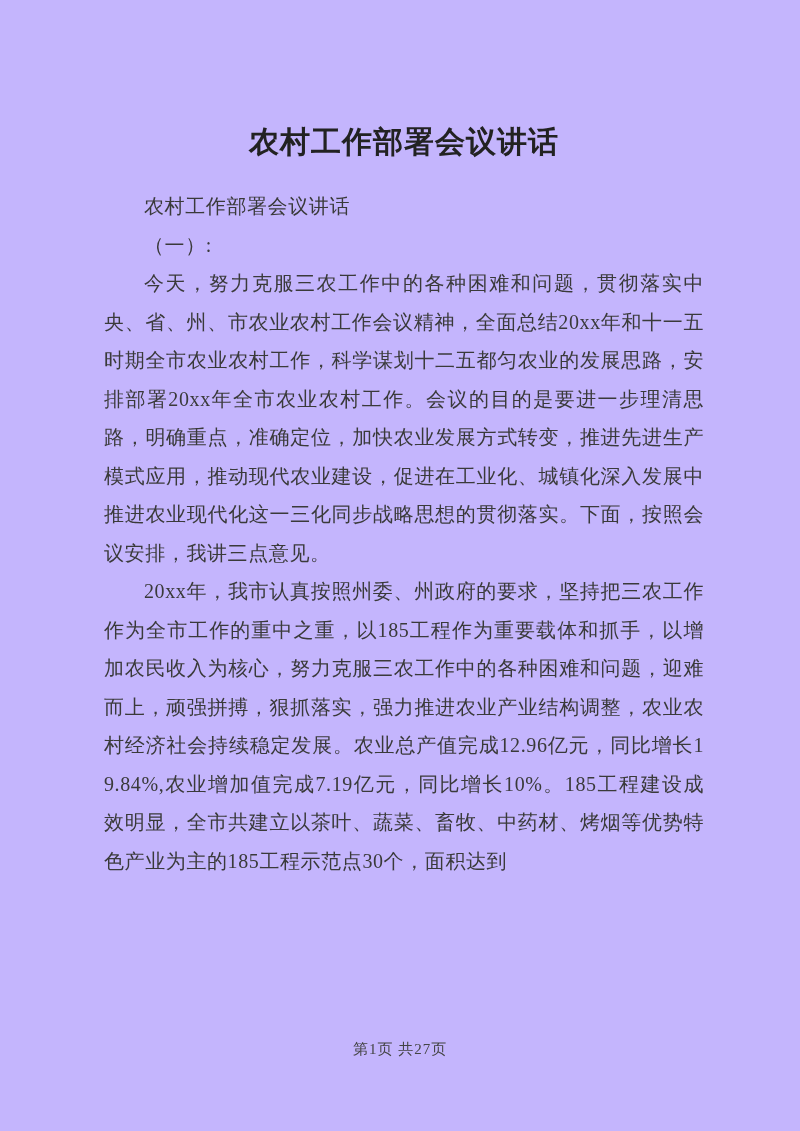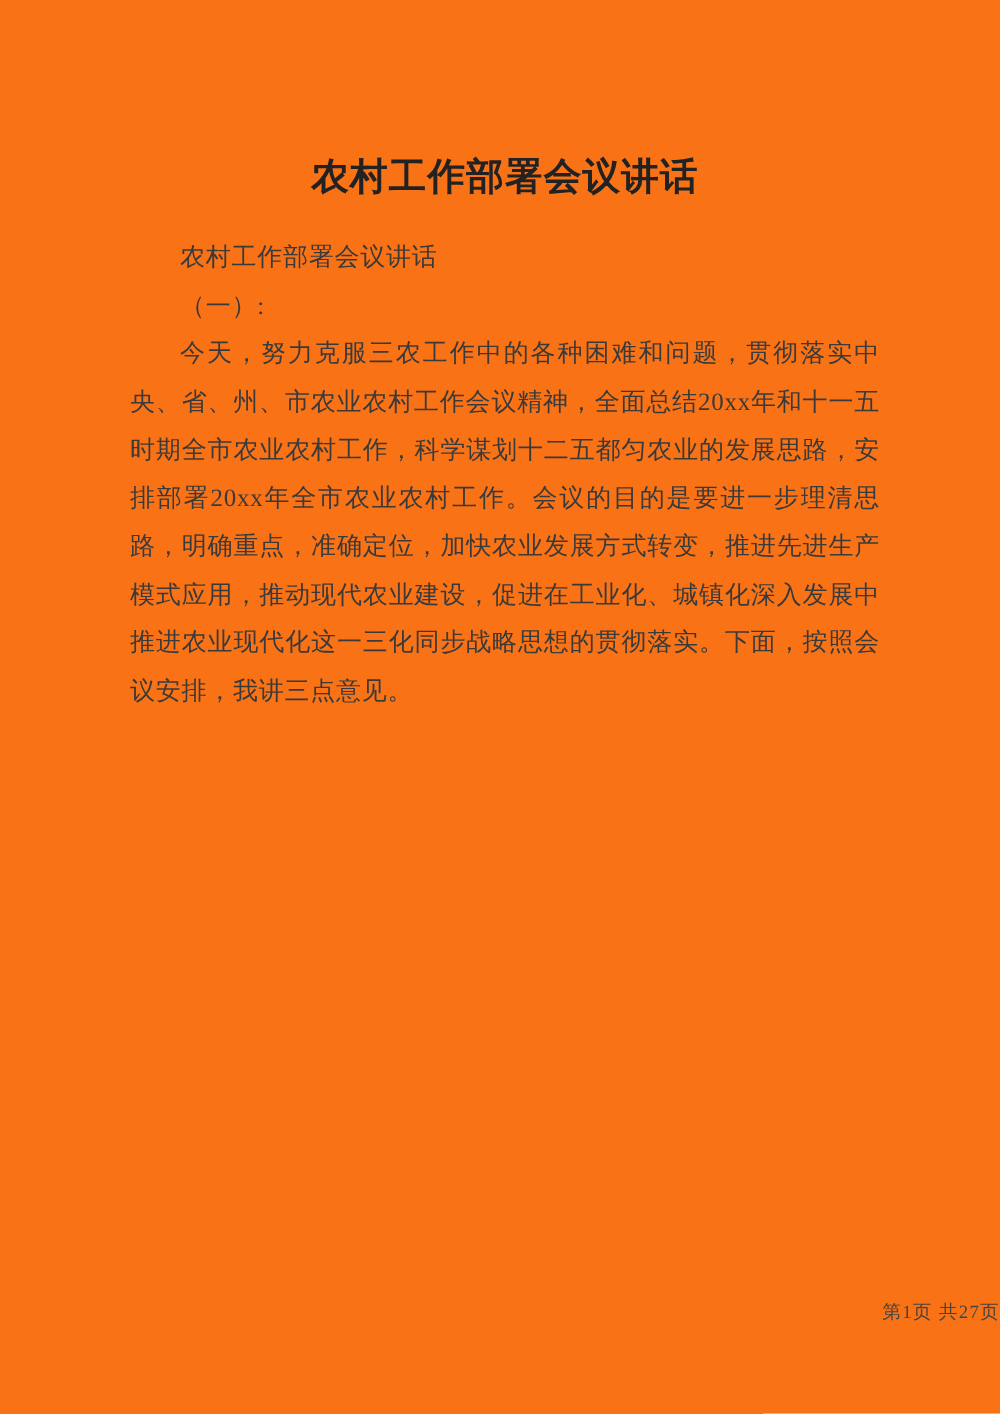--- a/index.html
+++ b/index.html
@@ -5,21 +5,21 @@
   html, body {
     margin: 0;
     padding: 0;
     background: #ffffff;
   }
   .doc-page {
     position: relative;
     width: 800px;
     height: 1131px;
     margin: 0 auto;
-    background: #f97316;
+    background: #c4b5fd;
     box-sizing: border-box;
     padding: 122px 96px 0 104px;
     font-family: "Liberation Serif", "DejaVu Serif", serif;
     color: #333333;
     overflow: hidden;
   }
   .doc-title {
     margin: 0 0 26px 0;
     text-align: center;
     font-size: 30px;
@@ -37,38 +37,39 @@
     text-indent: 2em;
     letter-spacing: 0.6px;
     word-break: break-all;
     color: #3a3a3a;
   }
   .doc-footer {
     position: absolute;
     left: 0;
     right: 0;
     bottom: 72px;
-    text-align: right;
+    text-align: center;
     font-size: 15px;
     color: #444444;
     letter-spacing: 1px;
     font-family: "Liberation Serif", "DejaVu Serif", serif;
   }
 </style>
 </head>
 <body>
 
 <div class="doc-page">
   <h1 class="doc-title">农村工作部署会议讲话</h1>
 
   <p class="para">农村工作部署会议讲话</p>
 
   <p class="para">（一）:</p>
 
 
   <p class="para">今天，努力克服三农工作中的各种困难和问题，贯彻落实中央、省、州、市农业农村工作会议精神，全面总结20xx年和十一五时期全市农业农村工作，科学谋划十二五都匀农业的发展思路，安排部署20xx年全市农业农村工作。会议的目的是要进一步理清思路，明确重点，准确定位，加快农业发展方式转变，推进先进生产模式应用，推动现代农业建设，促进在工业化、城镇化深入发展中推进农业现代化这一三化同步战略思想的贯彻落实。下面，按照会议安排，我讲三点意见。</p>
 
 
+  <p class="para">20xx年，我市认真按照州委、州政府的要求，坚持把三农工作作为全市工作的重中之重，以185工程作为重要载体和抓手，以增加农民收入为核心，努力克服三农工作中的各种困难和问题，迎难而上，顽强拼搏，狠抓落实，强力推进农业产业结构调整，农业农村经济社会持续稳定发展。农业总产值完成12.96亿元，同比增长19.84%,农业增加值完成7.19亿元，同比增长10%。185工程建设成效明显，全市共建立以茶叶、蔬菜、畜牧、中药材、烤烟等优势特色产业为主的185工程示范点30个，面积达到</p>
 
   <div class="doc-footer">
     <span>第1页 共27页</span>
   </div>
 </div>
 
 </body></html>

